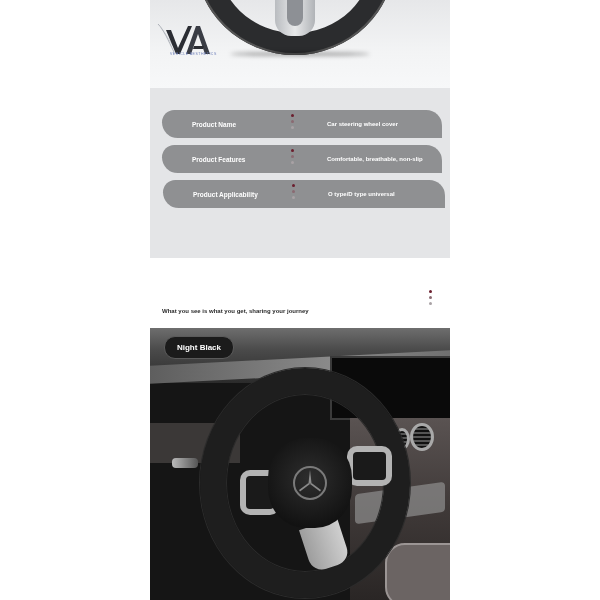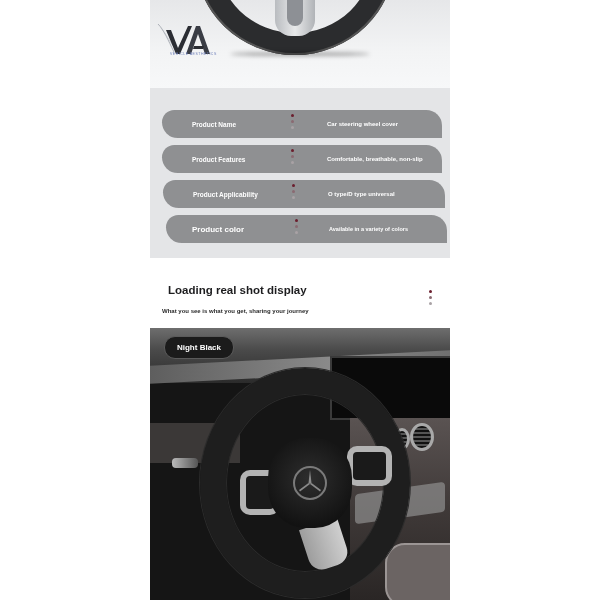--- a/index.html
+++ b/index.html
@@ -104,33 +104,23 @@
     </div>
     <div class="row r3">
       <span class="label">Product Applicability</span>
       <div class="dots">
           <div class="dot d1"></div>
           <div class="dot d2"></div>
           <div class="dot d3"></div>
         </div>
       <span class="value">O type/D type universal</span>
     </div>
-    <div class="row r4">
-      <span class="label">Product color</span>
-      <div class="dots">
-          <div class="dot d1"></div>
-          <div class="dot d2"></div>
-          <div class="dot d3"></div>
-        </div>
-      <span class="value">Available in a variety of colors</span>
-    </div>
   </div>
 
   <div class="heading">
-    <div class="h-title">Loading real shot display</div>
     <div class="h-dots">
         <div class="dot d1"></div>
         <div class="dot d2"></div>
         <div class="dot d3"></div>
       </div>
     <div class="h-sub">What you see is what you get, sharing your journey</div>
   </div>
 
   <div class="photo">
     <div class="dash-top"></div>

